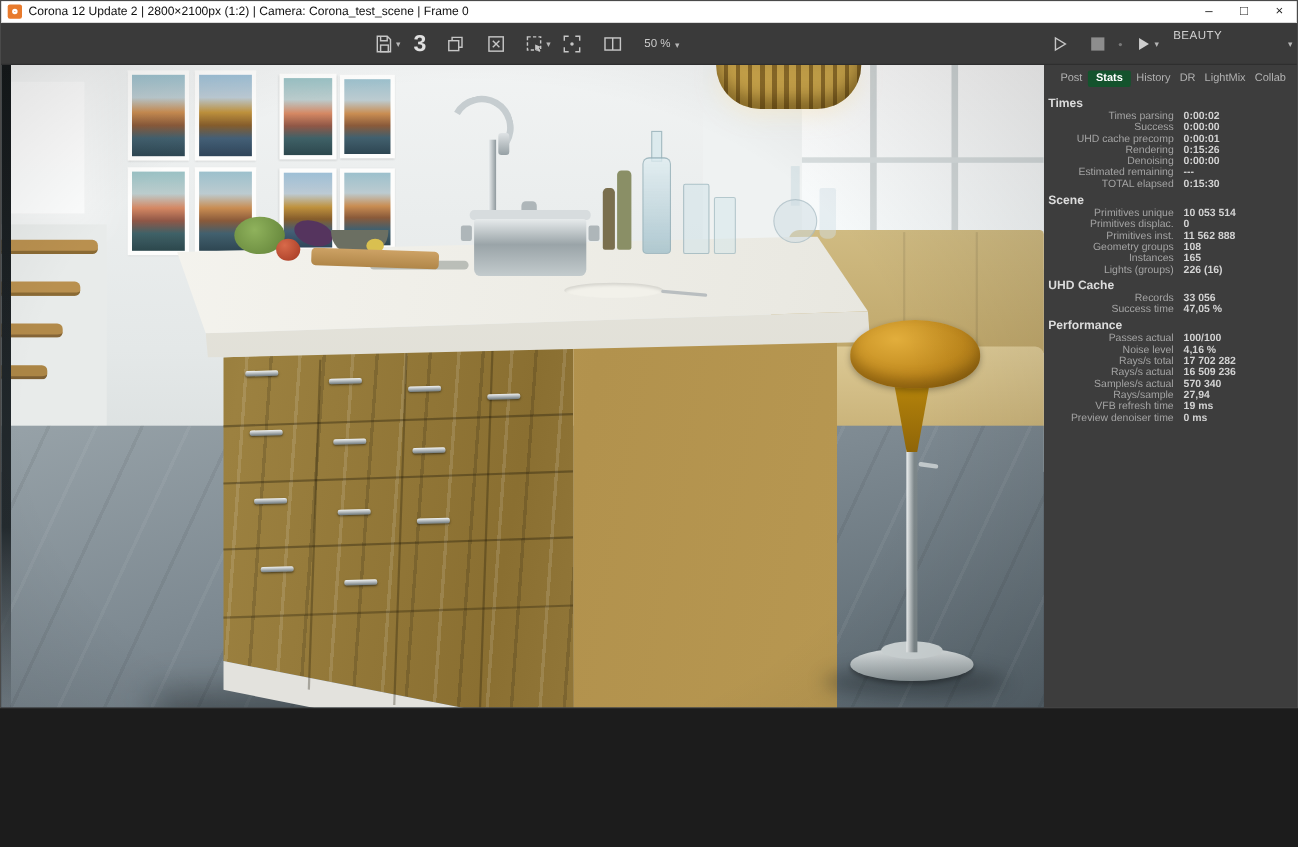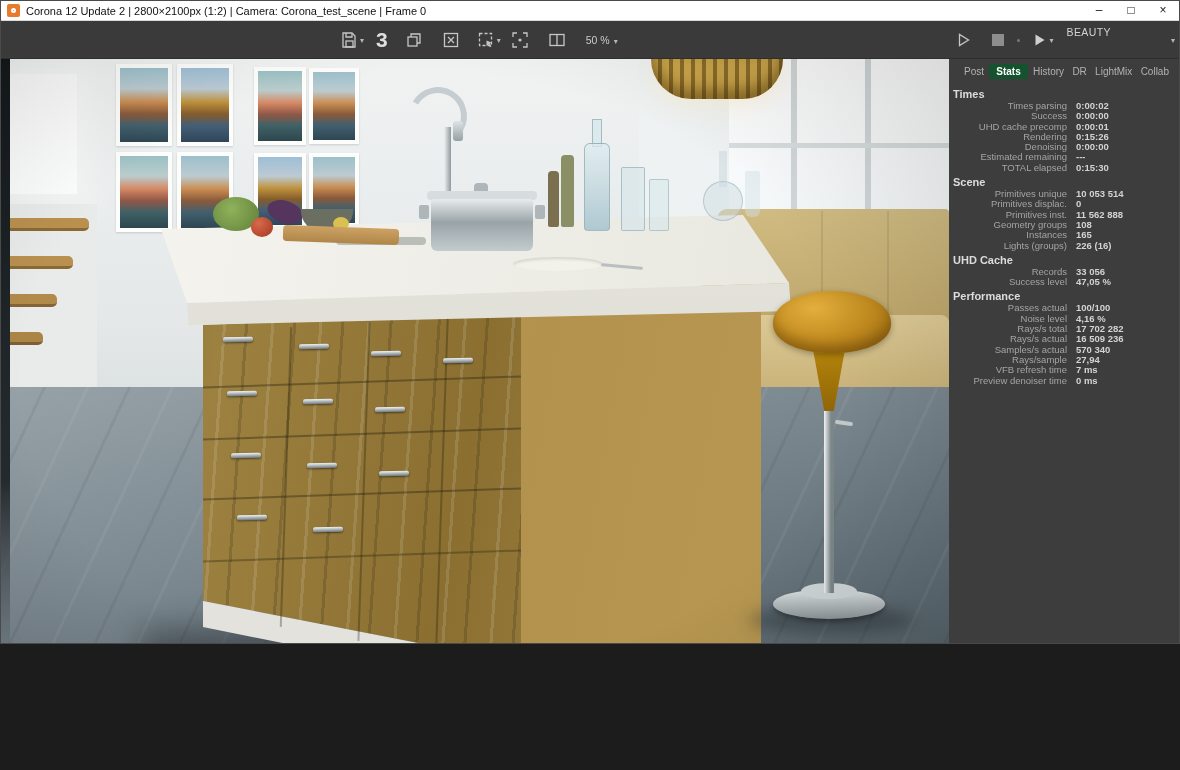--- a/index.html
+++ b/index.html
@@ -347,21 +347,21 @@
           </div>
       </div>
 
       <div class="ssec">
         <div class="shead">UHD Cache</div>
         <div class="srow">
             <span class="slabel">Records</span>
             <span class="svalue">33 056</span>
           </div>
         <div class="srow">
-            <span class="slabel">Success level</span>
+            <span class="slabel">Success time</span>
             <span class="svalue">47,05 %</span>
           </div>
       </div>
 
       <div class="ssec">
         <div class="shead">Performance</div>
         <div class="srow">
             <span class="slabel">Passes actual</span>
             <span class="svalue">100/100</span>
           </div>
@@ -380,21 +380,21 @@
         <div class="srow">
             <span class="slabel">Samples/s actual</span>
             <span class="svalue">570 340</span>
           </div>
         <div class="srow">
             <span class="slabel">Rays/sample</span>
             <span class="svalue">27,94</span>
           </div>
         <div class="srow">
             <span class="slabel">VFB refresh time</span>
-            <span class="svalue">7 ms</span>
+            <span class="svalue">19 ms</span>
           </div>
         <div class="srow">
             <span class="slabel">Preview denoiser time</span>
             <span class="svalue">0 ms</span>
           </div>
       </div>
     </div>
   </div>
 </div>
 

